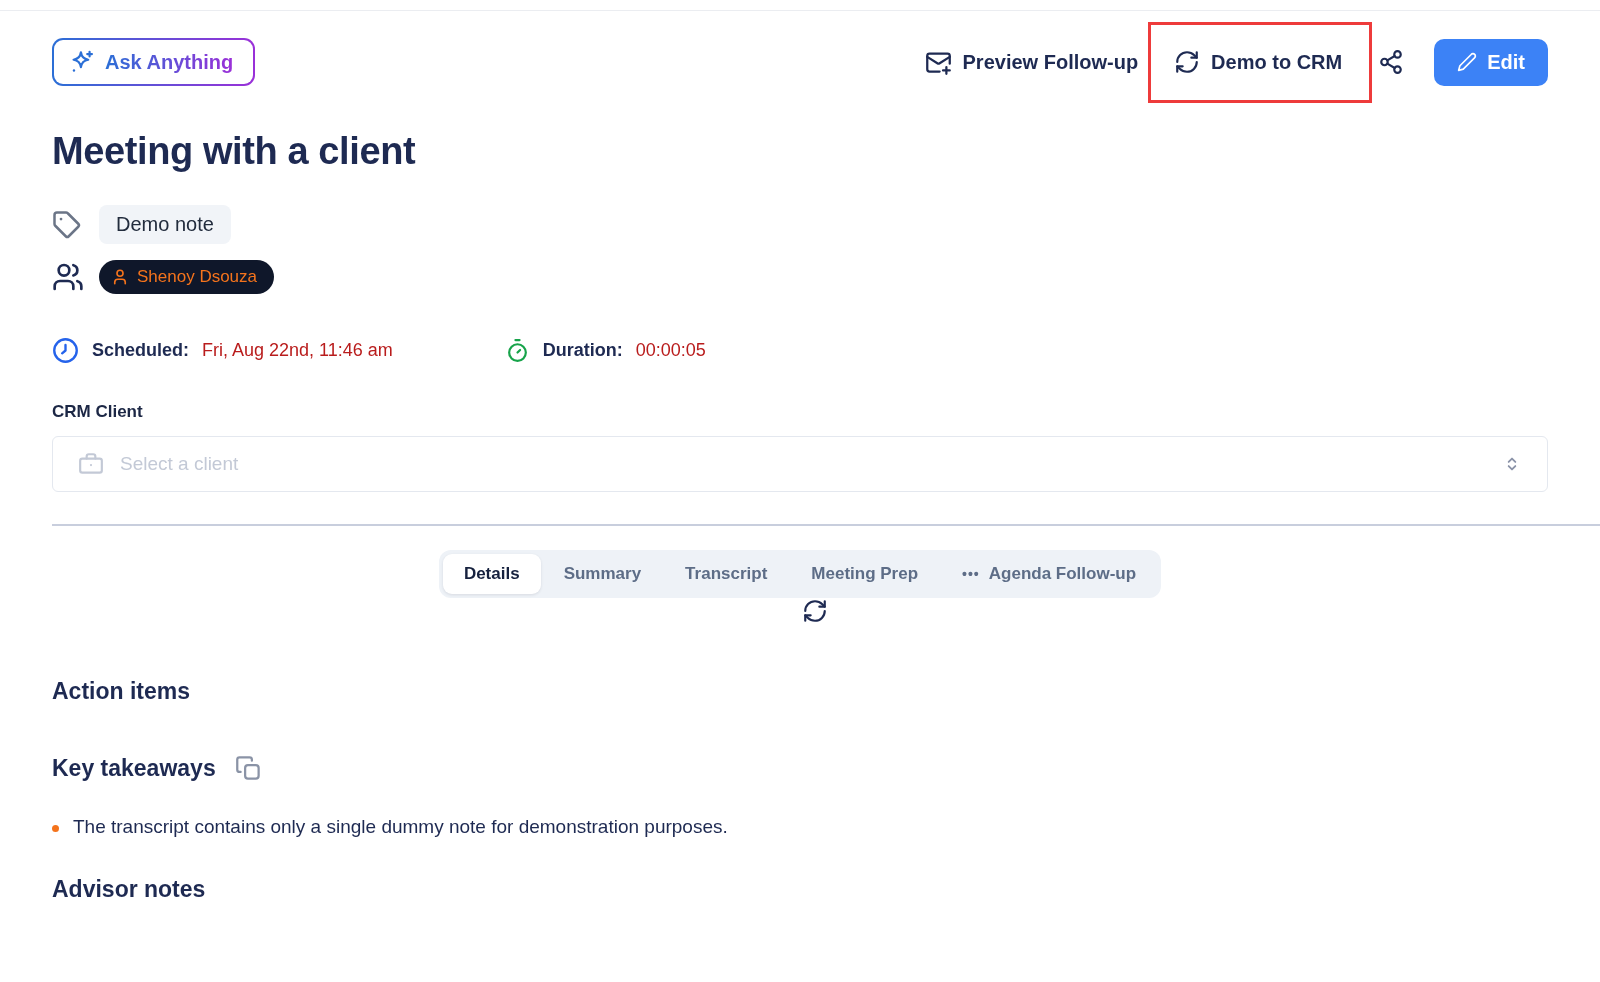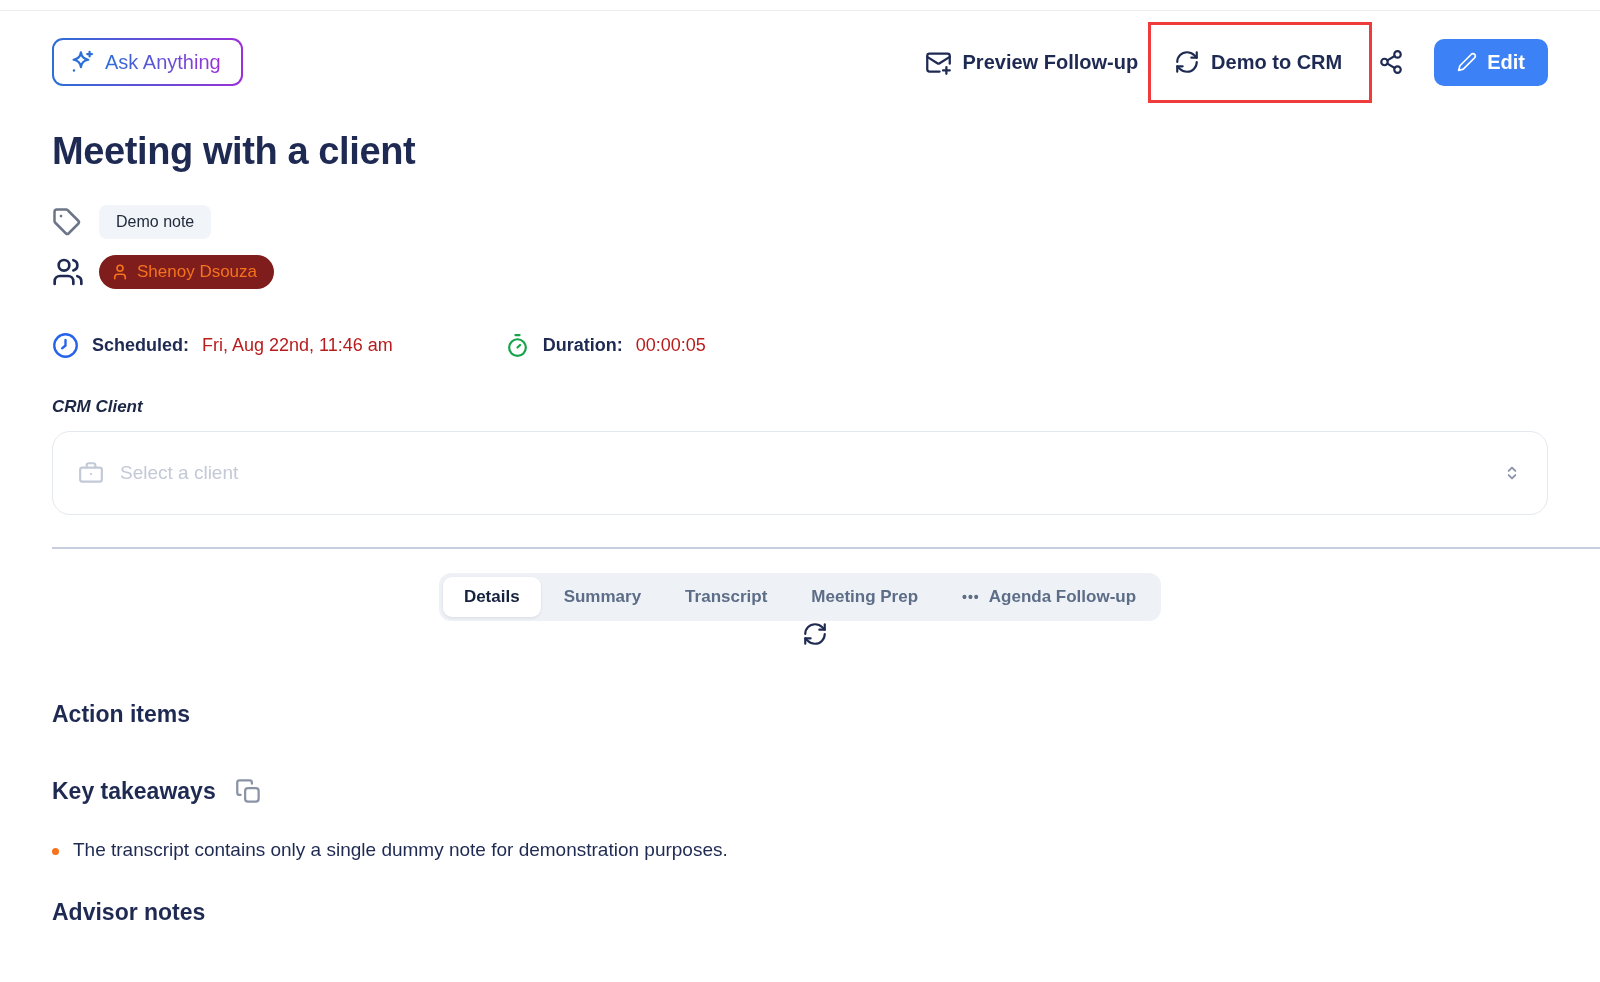--- a/index.html
+++ b/index.html
@@ -13,50 +13,50 @@
   }
   .top-line { position: absolute; top: 10px; left: 0; right: 0; height: 1px; background: #ebedf1; }
   .page { padding: 0 52px; }
 
   
   .header { display: flex; justify-content: space-between; align-items: center; padding-top: 38px; }
   .ask-btn { display: inline-flex; border-radius: 11px; padding: 2px;
     background: linear-gradient(90deg, #2b6fd6, #9a30d8); cursor: pointer; }
   .ask-btn-inner { display: flex; align-items: center; gap: 10px; background: #ffffff;
     border-radius: 9px; padding: 9px 20px 9px 15px; }
-  .ask-label { font-size: 20px; font-weight: 400;
+  .ask-label { font-size: 20px; font-weight: 700;
     background: linear-gradient(90deg, #2b6fd6, #9a30d8);
     -webkit-background-clip: text; background-clip: text; color: transparent; }
   .header-right { display: flex; align-items: center; gap: 30px; }
   .hdr-action { display: flex; align-items: center; gap: 11px; font-size: 20px; font-weight: 600;
     color: #1e2a52; cursor: pointer; white-space: nowrap; }
   .sync-wrap { position: relative; padding: 0 6px; }
   .red-box { position: absolute; left: -20px; right: -24px; top: -27px; height: 81px;
     border: 3px solid #ee3b3b; pointer-events: none; }
   .share-btn { display: flex; align-items: center; cursor: pointer; }
   .edit-btn { display: flex; align-items: center; gap: 10px; background: #3c82f6; color: #ffffff;
     font-size: 20px; font-weight: 600; padding: 12px 23px; border-radius: 10px; border: none; cursor: pointer; }
 
   
   .title { margin-top: 44px; font-size: 38px; font-weight: 700; color: #1e2a52; letter-spacing: -0.4px; }
   .meta-row { display: flex; align-items: center; }
   .tag-row { margin-top: 32px; gap: 17px; color: #6b7587; }
-  .tag-badge { background: #f1f4f8; border-radius: 8px; padding: 8px 17px; font-size: 16px; color: #222c3d; }
+  .tag-badge { background: #f1f4f8; border-radius: 8px; padding: 8px 17px; font-size: 20px; color: #222c3d; }
   .people-row { margin-top: 16px; gap: 15px; color: #1e2a52; }
-  .person-badge { display: flex; align-items: center; gap: 8px; background: #7f1d1d;
+  .person-badge { display: flex; align-items: center; gap: 8px; background: #0f172a;
     border-radius: 999px; padding: 7px 17px 7px 12px; color: #f4731c; font-size: 17px; font-weight: 500; cursor: pointer; }
   .sched-row { margin-top: 43px; }
   .sched-group { display: flex; align-items: center; gap: 13px; }
   .sched-group + .sched-group { margin-left: 112px; }
   .meta-label { font-size: 18px; font-weight: 700; color: #1e2a52; }
   .meta-value { font-size: 18px; color: #b91c1c; }
 
   
-  .crm-label { margin-top: 38px; font-size: 17px; font-weight: 600; color: #1c2745; font-style: italic; }
-  .crm-select { margin-top: 14px; height: 84px; border: 1px solid #e4e8ef; border-radius: 18px;
+  .crm-label { margin-top: 38px; font-size: 17px; font-weight: 600; color: #1c2745; }
+  .crm-select { margin-top: 14px; height: 56px; border: 1px solid #e4e8ef; border-radius: 6px;
     display: flex; align-items: center; padding: 0 25px; gap: 16px; cursor: pointer; background: #fff; }
   .crm-placeholder { font-size: 19px; color: #c3c9d6; }
   .crm-chevron { margin-left: auto; color: #8b93a8; display: flex; }
 
   .divider { margin-top: 32px; margin-right: -52px; height: 2px; background: #c8cedd; }
 
   
   .tabs-row { margin-top: 24px; display: flex; align-items: center; flex-direction: column; }
   .tabbar { display: inline-flex; align-items: center; background: #eef2f7; border-radius: 12px; padding: 4px; gap: 2px; }
   .tab { padding: 10px 21px; font-size: 17px; font-weight: 600; color: #5d6d87; border-radius: 9px;

